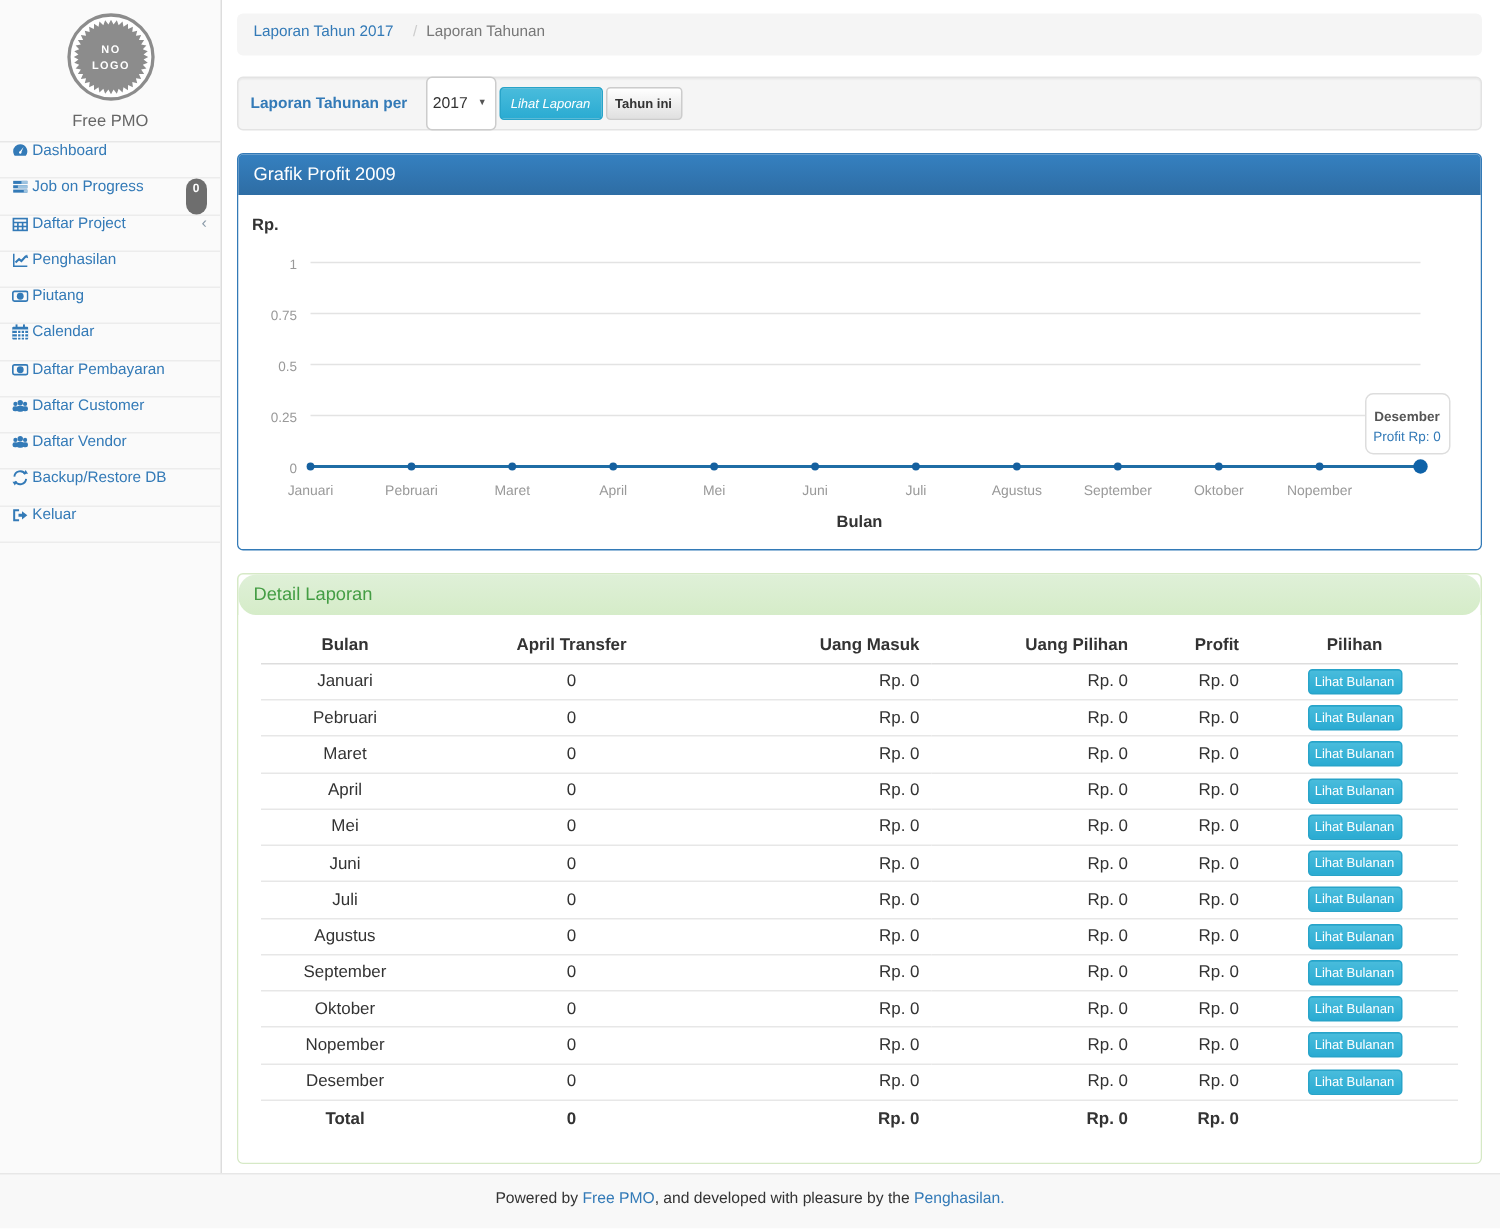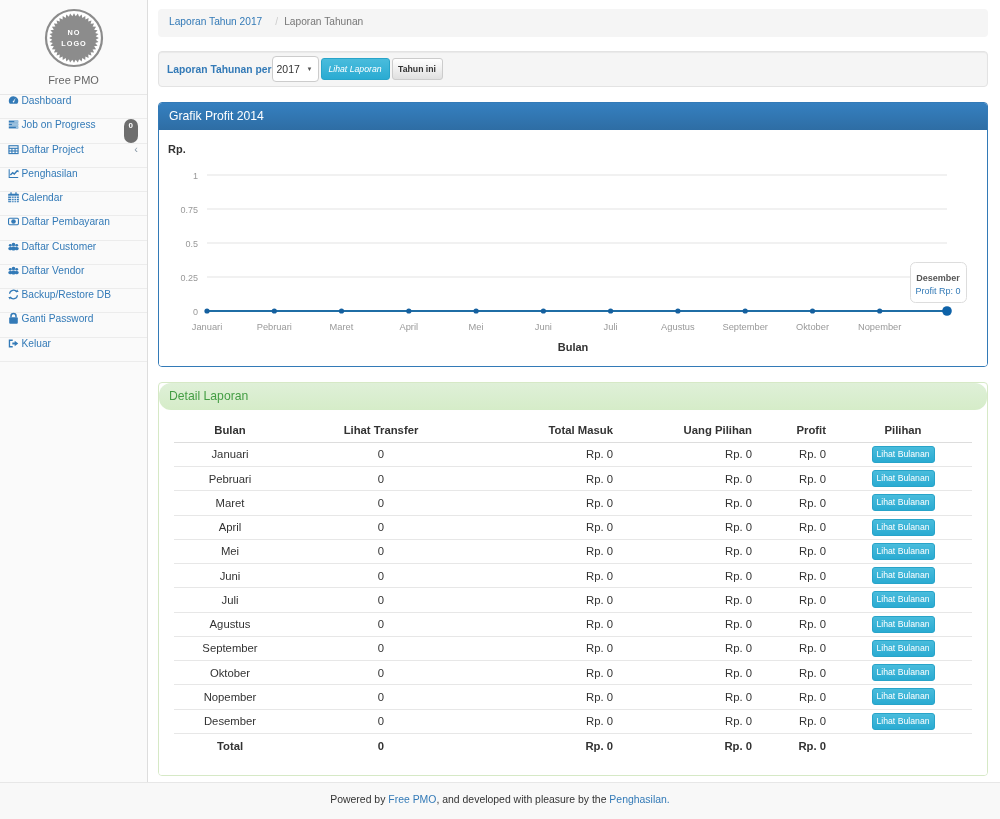--- a/index.html
+++ b/index.html
@@ -18,21 +18,21 @@
 .micon { width:11px; height:11px; margin-right:3px; flex:none; display:flex; align-items:center; }
 .badge { margin-left:auto; background:#6e6e6e; color:#fff; font-size:8px; font-weight:bold; padding:2.5px 5px; border-radius:8px; line-height:1; }
 .chev { margin-left:auto; color:#8a9aa8; font-size:11px; line-height:1; font-family:"Liberation Sans",sans-serif; }
 
 .main { flex:1; padding:9px 12px 0 10px; }
 .breadcrumb { height:28px; background:#f5f5f5; border-radius:4px; padding:7px 11px; margin-bottom:14px; color:#777; font-size:10.2px; }
 .breadcrumb a { color:#337ab7; }
 .breadcrumb .sep { color:#ccc; padding:0 6px 0 13px; }
 .well { height:36px; background:#f5f5f5; border:1px solid #e3e3e3; border-radius:4px; box-shadow:inset 0 1px 1px rgba(0,0,0,.05); margin-bottom:15px; display:flex; align-items:center; padding:0 8px; }
 .well .lbl { color:#337ab7; font-weight:bold; font-size:10.3px; }
-.selbox { margin-left:0; width:47px; height:26px; background:#fff; border:1px solid #ccc; border-radius:4px; display:flex; align-items:center; padding:0 5px 0 4px; color:#333; font-size:10.5px; }
+.selbox { margin-left:12px; width:47px; height:36px; background:#fff; border:1px solid #ccc; border-radius:4px; display:flex; align-items:center; padding:0 5px 0 4px; color:#333; font-size:10.5px; }
 .selbox .car { margin-left:auto; font-size:6px; color:#555; }
 .btn { display:inline-block; height:22px; border-radius:3px; font-size:8.7px; text-align:center; line-height:20px; white-space:nowrap; }
 .btn-info { background:linear-gradient(to bottom,#49bcdc,#2aabd2); border:1px solid #28a4c9; color:#fff; width:69px; margin-left:2px;font-style:italic; }
 .btn-default { background:linear-gradient(to bottom,#fff,#e0e0e0); border:1px solid #ccc; color:#333; width:51px; margin-left:2px; font-weight:bold; }
 
 .panel { border-radius:4px; margin-bottom:15px; }
 .panel-primary { border:1px solid #337ab7; }
 .panel-primary .phead { background:linear-gradient(to bottom,#3580c0,#2e6da4); color:#fff; }
 .phead { height:27px; line-height:26px; padding:0 10px; font-size:12.2px; border-radius:3px 3px 0 0; }
 .panel-success { border:1px solid #d6e9c6; }
@@ -113,20 +113,28 @@
               <svg width="14" height="13" viewBox="0 0 14 13">
                 <path fill="none" stroke="#337ab7" stroke-width="1.3" d="M1.5 1v10.5H13"></path>
                 <path fill="none" stroke="#337ab7" stroke-width="1.8" d="M3 8.5 L6 5.5 L8 7.2 L12 2.8"></path>
                 <path fill="#337ab7" d="M12.8 1.6 l1 3.2 -3.2-1z"></path>
               </svg>
             </span>Penghasilan</a>
         </li>
       <li>
           <a href="#"><span class="micon">
               <svg width="12" height="13" viewBox="0 0 12 13">
+                <rect x="0.6" y="3" width="10.8" height="7" rx="1.2" fill="none" stroke="#337ab7" stroke-width="1.2"></rect>
+                <circle cx="6" cy="6.5" r="2.5" fill="#337ab7"></circle>
+              </svg>
+            </span>Piutang</a>
+        </li>
+      <li>
+          <a href="#"><span class="micon">
+              <svg width="12" height="13" viewBox="0 0 12 13">
                 <path fill="#337ab7" d="M1 2.5 h10 a0.8 0.8 0 0 1 0.8 0.8 V11 a0.8 0.8 0 0 1-0.8 0.8 H1 a0.8 0.8 0 0 1-0.8-0.8 V3.3 A0.8 0.8 0 0 1 1 2.5z"></path>
                 <rect x="2.6" y="0.8" width="1.4" height="2.6" fill="#337ab7"></rect>
                 <rect x="8" y="0.8" width="1.4" height="2.6" fill="#337ab7"></rect>
                 <g stroke="#fff" stroke-width="0.9">
                   <line x1="0.2" y1="5" x2="11.8" y2="5"></line>
                   <line x1="0.2" y1="7.5" x2="11.8" y2="7.5"></line>
                   <line x1="0.2" y1="10" x2="11.8" y2="10"></line>
                   <line x1="4" y1="5" x2="4" y2="12.6"></line>
                   <line x1="6.6" y1="5" x2="6.6" y2="12.6"></line>
                   <line x1="9.2" y1="5" x2="9.2" y2="12.6"></line>
@@ -173,49 +181,41 @@
       <li>
           <a href="#"><span class="micon">
               <svg width="14" height="13" viewBox="0 0 14 13">
                 <g fill="none" stroke="#337ab7" stroke-width="1.6">
                   <path d="M12 7.5 a5 5 0 0 1-9.3 2"></path>
                   <path d="M2 5.5 a5 5 0 0 1 9.3-2"></path>
                 </g>
                 <path fill="#337ab7" d="M13.6 3.2 H9.6 L11.6 0z M0.4 9.8 H4.4 L2.4 13z"></path>
               </svg>
             </span>Backup/Restore DB</a>
-        </li>
-      <li>
-          <a href="#"><span class="micon">
-              <svg width="11" height="13" viewBox="0 0 11 13">
-                <rect x="1.2" y="5.2" width="8.6" height="6.6" rx="1" fill="#337ab7"></rect>
-                <path d="M3 5.2 V3.9 a2.5 2.5 0 0 1 5 0 v1.3" fill="none" stroke="#337ab7" stroke-width="1.5"></path>
-              </svg>
-            </span>Ganti Password</a>
         </li>
       <li>
           <a href="#"><span class="micon">
               <svg width="14" height="13" viewBox="0 0 14 13">
                 <path fill="#337ab7" d="M1 1.5 h5 v1.7 h-3.3 v6.6 H6 v1.7 H1z"></path>
                 <path fill="#337ab7" d="M8.5 3 L13 6.5 L8.5 10 V7.7 H5.5 V5.3 h3z"></path>
               </svg>
             </span>Keluar</a>
         </li>
     </ul>
   </div>
   <div class="main">
     <div class="breadcrumb"><a href="#">Laporan Tahun 2017</a><span class="sep">/</span>Laporan Tahunan</div>
     <div class="well">
       <span class="lbl">Laporan Tahunan per</span>
       <span class="selbox">2017<span class="car">▼</span></span>
       <span class="btn btn-info">Lihat Laporan</span>
       <span class="btn btn-default">Tahun ini</span>
     </div>
     <div class="panel panel-primary">
-      <div class="phead">Grafik Profit 2014</div>
+      <div class="phead">Grafik Profit 2009</div>
       <div class="chart-body">
         <svg width="828" height="235" viewBox="0 0 828 235">
           <text x="9" y="23" font-size="11" font-weight="bold" fill="#333">Rp.</text>
           <g stroke="#e3e3e3" stroke-width="1">
             <line x1="48" y1="45" x2="788" y2="45"></line>
             <line x1="48" y1="79" x2="788" y2="79"></line>
             <line x1="48" y1="113" x2="788" y2="113"></line>
             <line x1="48" y1="147" x2="788" y2="147"></line>
           </g>
           <g font-size="9" fill="#999" text-anchor="end">
@@ -262,22 +262,22 @@
         </svg>
       </div>
     </div>
     <div class="panel panel-success">
       <div class="phead">Detail Laporan</div>
       <div class="tbl-body">
         <table>
           <thead>
             <tr>
                 <th class="c1">Bulan</th>
-                <th class="c2">Lihat Transfer</th>
-                <th class="c3">Total Masuk</th>
+                <th class="c2">April Transfer</th>
+                <th class="c3">Uang Masuk</th>
                 <th class="c4">Uang Pilihan</th>
                 <th class="c5">Profit</th>
                 <th class="c6">Pilihan</th>
               </tr>
           </thead>
           <tbody>
             <tr>
                 <td class="c1">Januari</td>
                 <td class="c2">0</td>
                 <td class="c3">Rp. 0</td>

